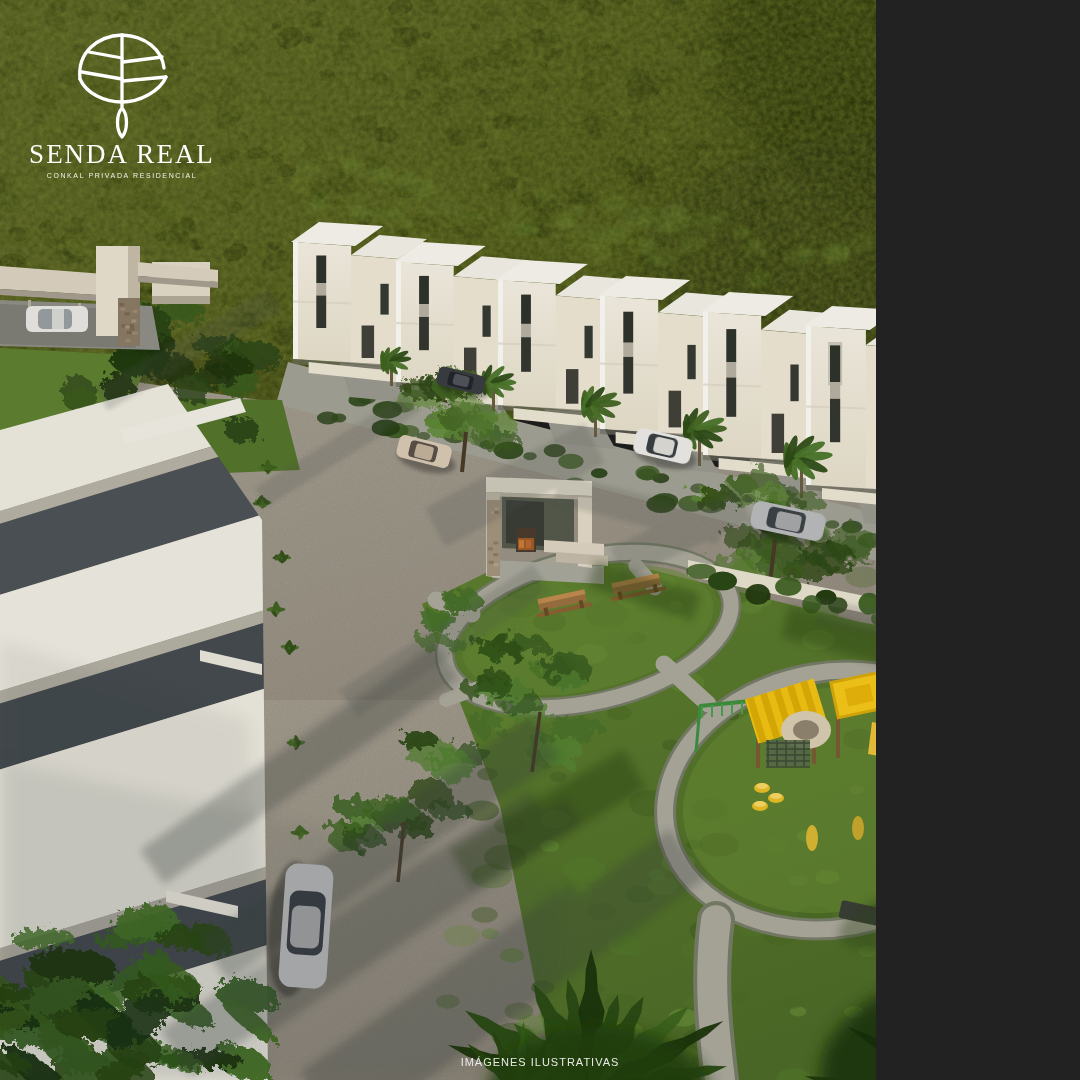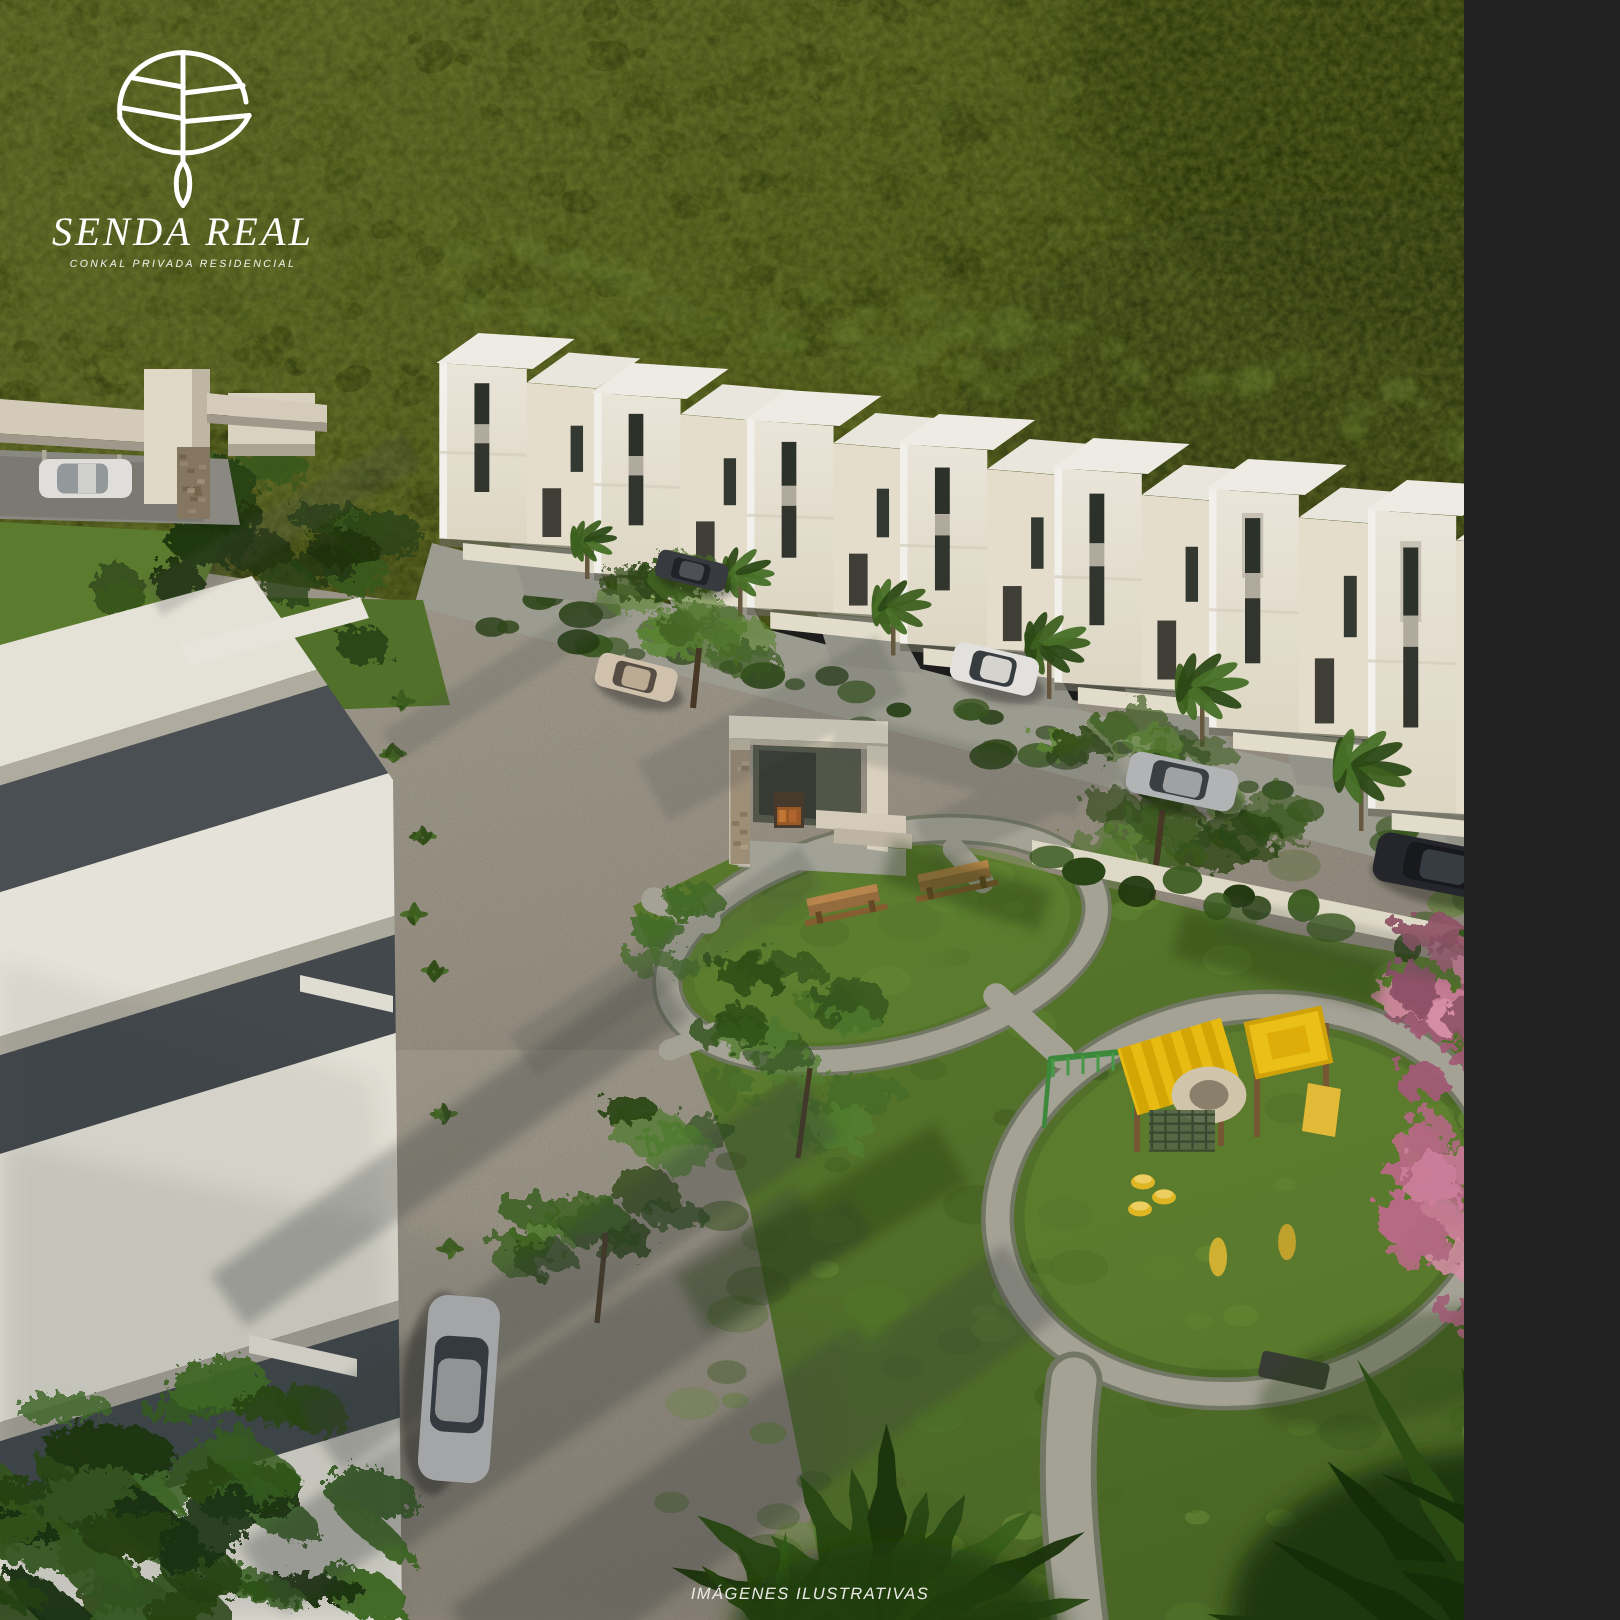--- a/index.html
+++ b/index.html
@@ -1,13 +1,13 @@
 <!DOCTYPE html>
 <html><head><meta charset="utf-8"><title>Senda Real</title>
-<style>html,body{margin:0;padding:0;background:#222;}#stage{width:976px;height:1080px;overflow:hidden;position:relative;font-family:"Liberation Sans",sans-serif;font-style:italic;}</style>
+<style>html,body{margin:0;padding:0;background:#222;}#stage{width:876px;height:1080px;overflow:hidden;position:relative;font-family:"Liberation Sans",sans-serif;}</style>
 </head><body>
 <div id="stage">
 <svg width="1080" height="1080" viewBox="0 0 1080 1080">
 <defs>
 <filter id="b2" x="-30%" y="-30%" width="160%" height="160%">
           <feGaussianBlur stdDeviation="2"></feGaussianBlur>
         </filter>
 <filter id="b4" x="-40%" y="-40%" width="180%" height="180%">
           <feGaussianBlur stdDeviation="4"></feGaussianBlur>
         </filter>

